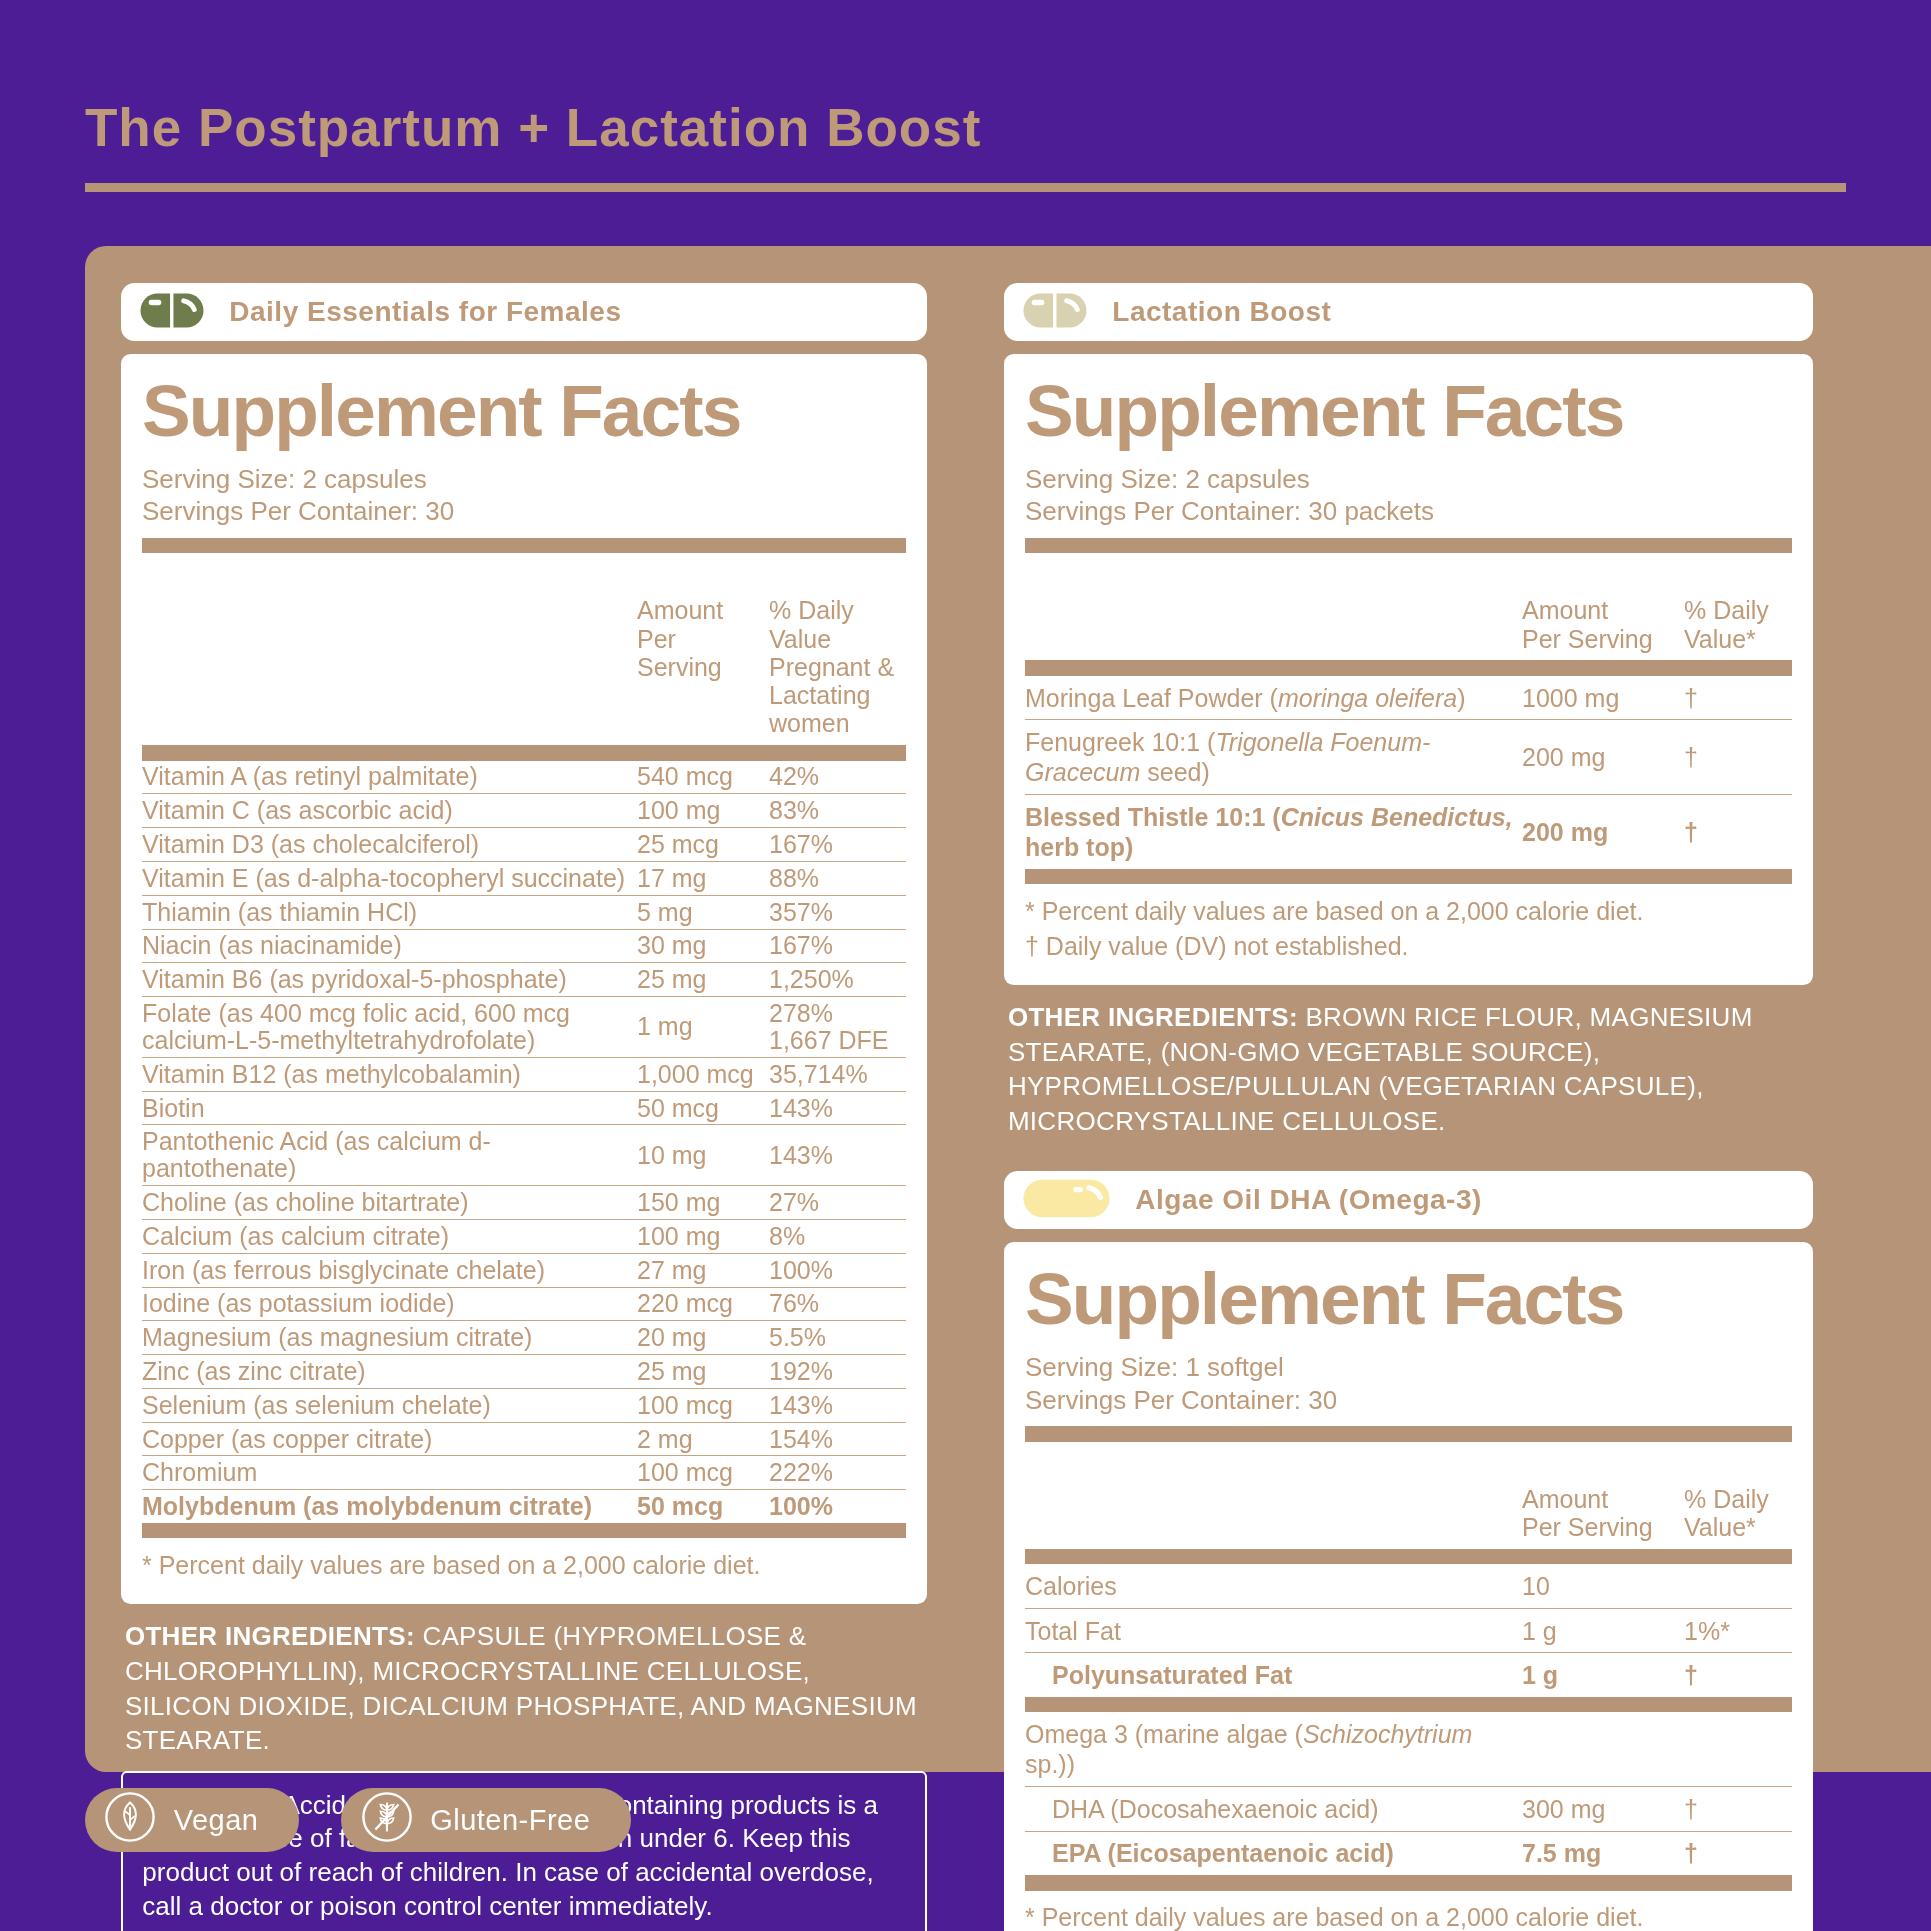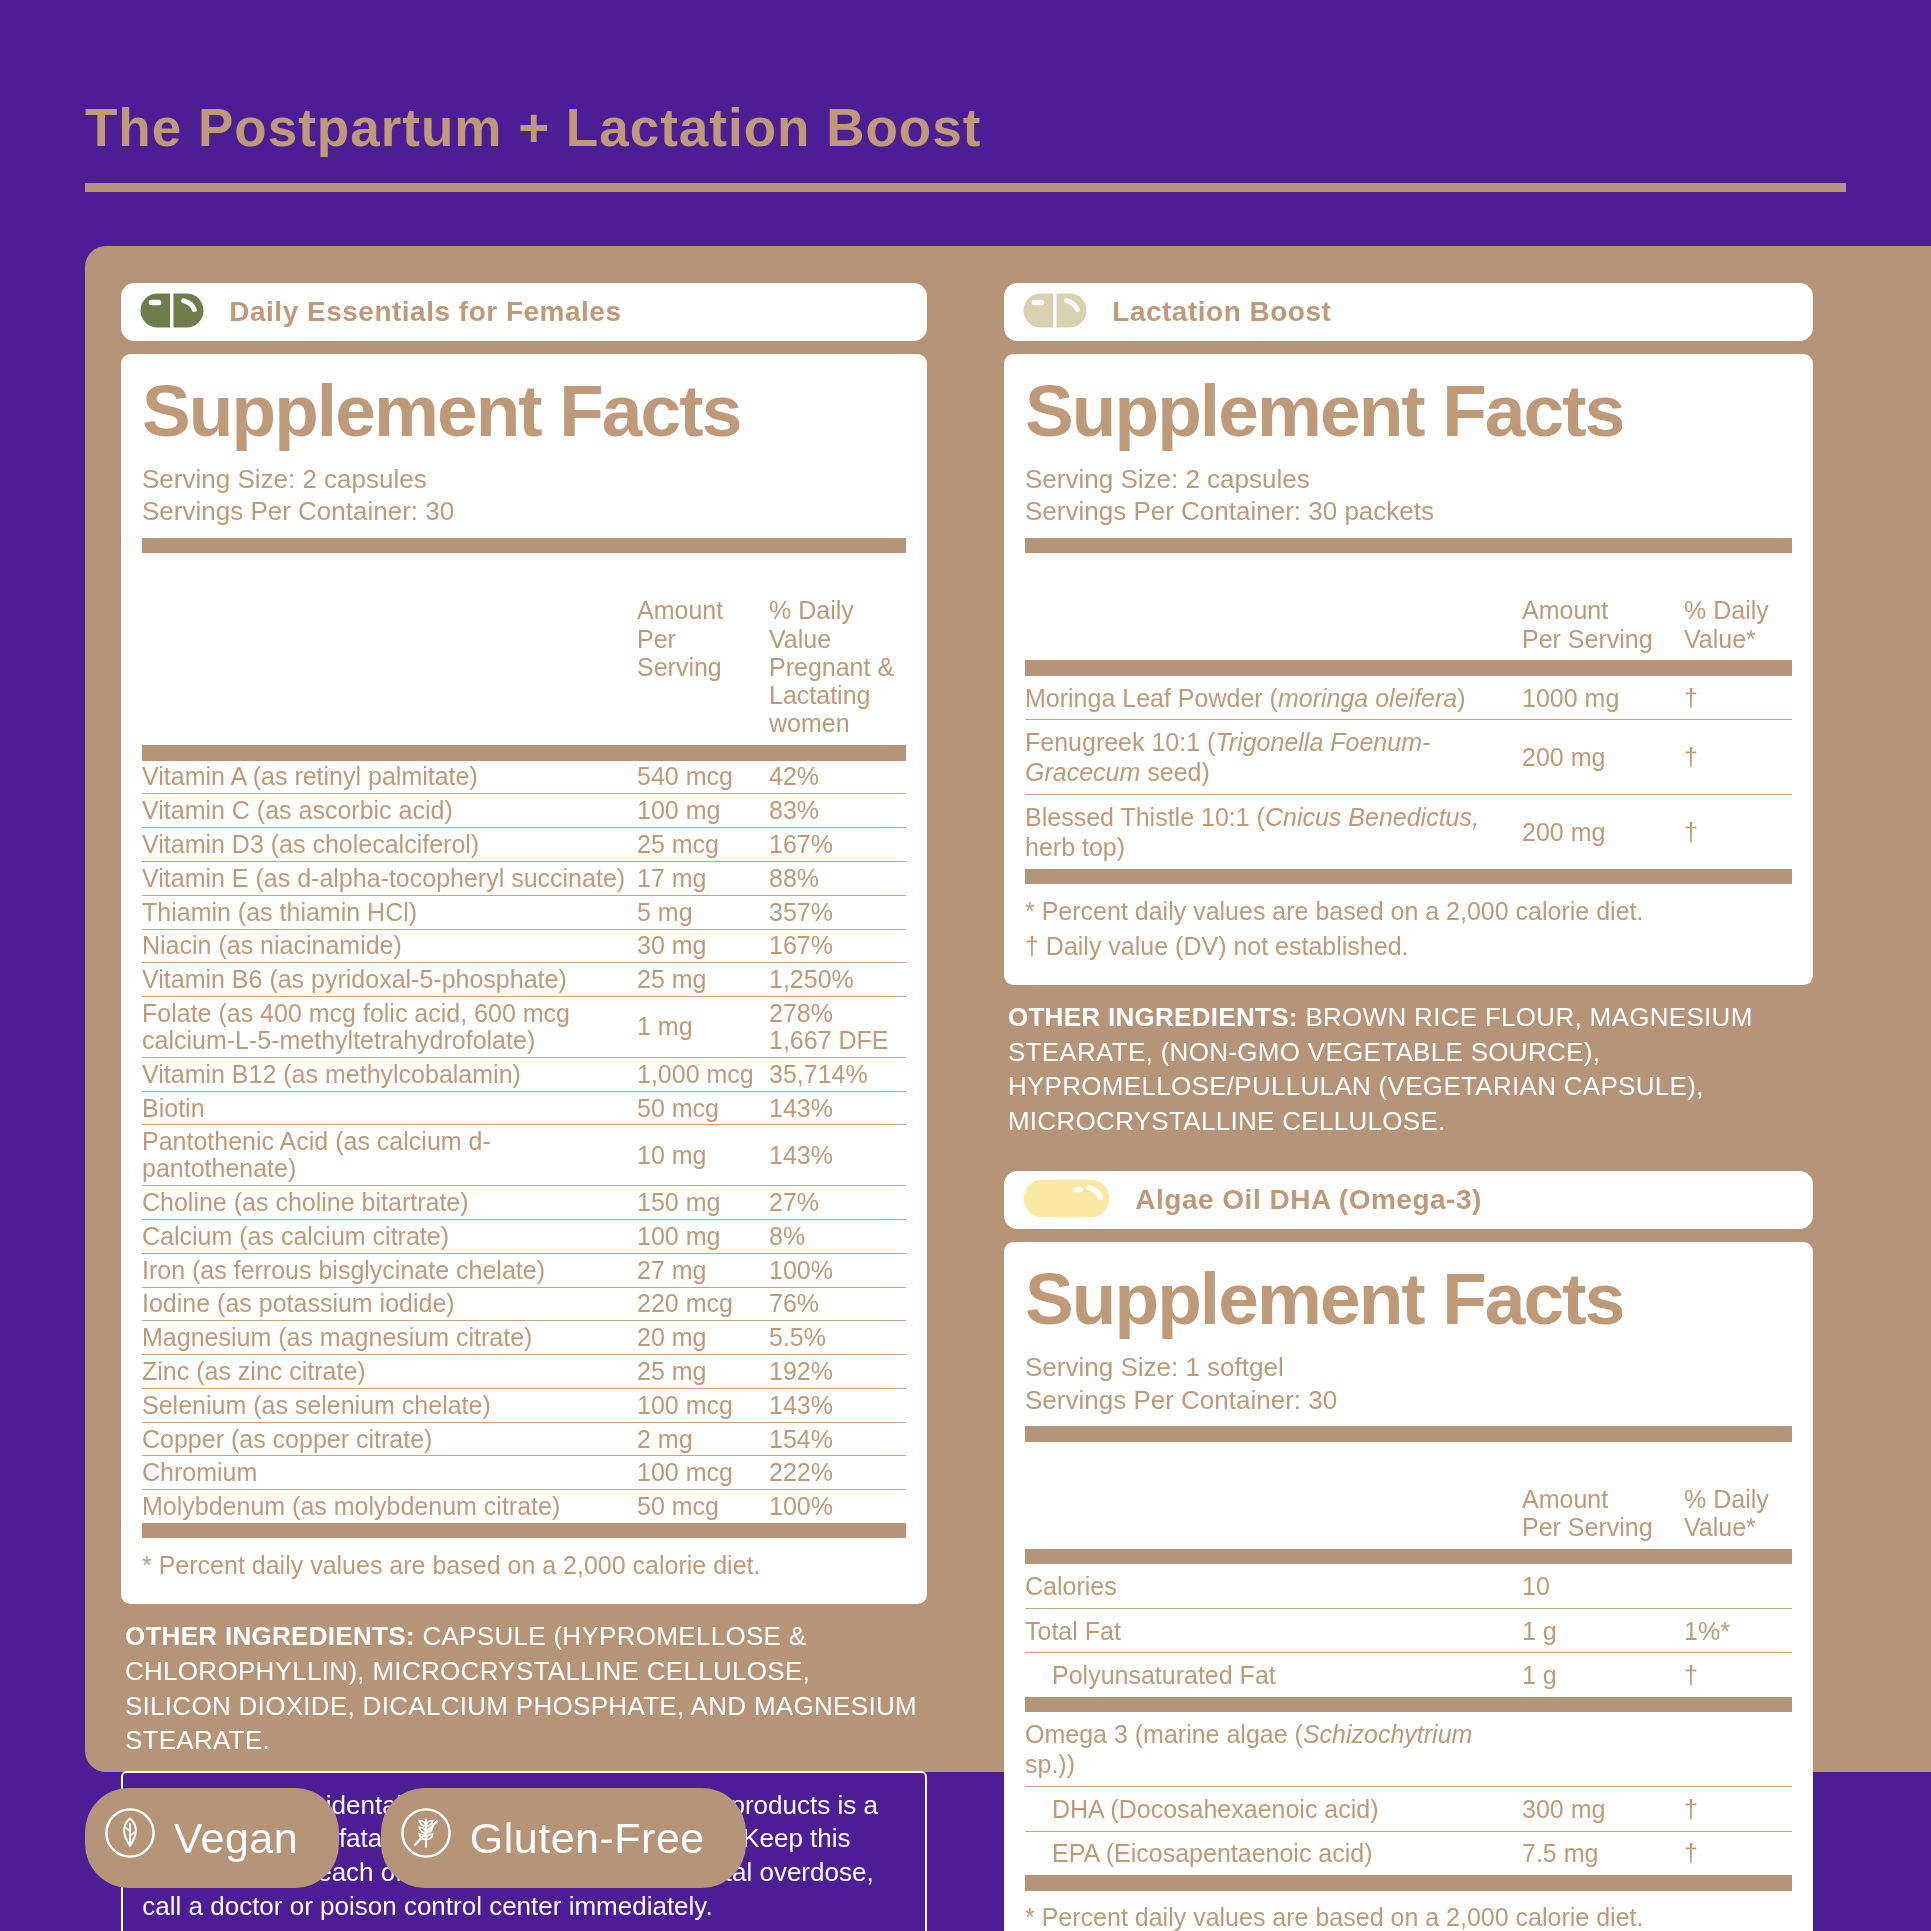--- a/index.html
+++ b/index.html
@@ -37,37 +37,37 @@
   .thead{display:flex;align-items:flex-start;padding:6.8px 0 7.7px;font-size:25px;line-height:1.13;color:var(--tan-text);margin-top:36px;}
   .thead .c-name{flex:1;}
   .c-amt,.c-dv{white-space:pre-line;}
   .t-left .c-amt{width:132px;}
   .t-left .c-dv{width:137px;}
   .t-right .c-amt{width:162px;}
   .t-right .c-dv{width:108px;}
 
   .rows{font-size:25px;color:var(--tan-text);}
   .row{display:flex;align-items:center;padding:2.9px 0;border-bottom:1.9px solid var(--line);line-height:1.08;}
-  .row.no-border{border-bottom:none;}
+  .row.no-border{border-bottom:none;font-weight:bold;}
   .row .c-name{flex:1;padding-right:7.7px;}
   .row.indent .c-name{padding-left:27px;}
   .row .c-dv{white-space:pre-line;}
   .rows .bar{margin-top:0;}
   .row-lg .row{padding:6.8px 0;line-height:1.2;}
 
   .footnote{font-size:25px;line-height:1.4;margin-top:9.7px;white-space:pre-line;color:var(--tan-text);}
 
   .oi{color:#fff;font-size:26px;line-height:1.33;margin:15.4px 3.9px 0;letter-spacing:0.3px;}
   .oi b{font-weight:700;}
 
   .warning{border:2.9px solid #fff;border-radius:5.8px;color:#fff;font-size:26px;line-height:1.3;margin-top:13.5px;padding:15.4px 19.3px;}
   .warning b{font-weight:700;}
 
   .badges{position:absolute;left:85px;top:1788px;display:flex;gap:42px;}
-  .badge{background:var(--tan);color:#fff;border-radius:44px;height:100px;display:inline-flex;align-items:center;gap:17.4px;padding:0 41px 0 19.3px;font-size:43px;letter-spacing:0.5px;}
+  .badge{background:var(--tan);color:#fff;border-radius:44px;height:64px;display:inline-flex;align-items:center;gap:17.4px;padding:0 41px 0 19.3px;font-size:29px;letter-spacing:0.5px;}
   .badge svg{flex:0 0 auto;}
 
   i{font-style:italic;}
 </style>
 </head>
 <body>
 
 <div class="page">
 
   <h1 class="title">The Postpartum + Lactation Boost</h1>

